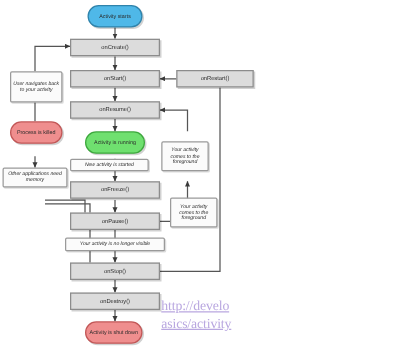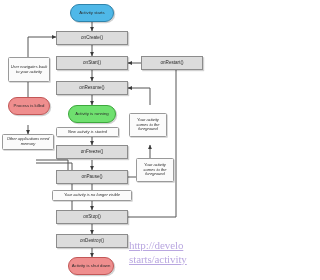--- a/index.html
+++ b/index.html
@@ -210,16 +210,16 @@
   <div class="node note" style="left:136px; top:158px; width:38px; height:24px;">
     <span>Your activity comes to the foreground</span>
   </div>
 
   <div class="node note" style="left:52px; top:190px; width:80px; height:11px;">
     <span>Your activity is no longer visible</span>
   </div>
 
   <div class="link" style="left:129px; top:238px;">
     <div>http://develo</div>
-    <div>starts/activity</div>
+    <div>asics/activity</div>
   </div>
 
 </div>
 
 </body></html>

